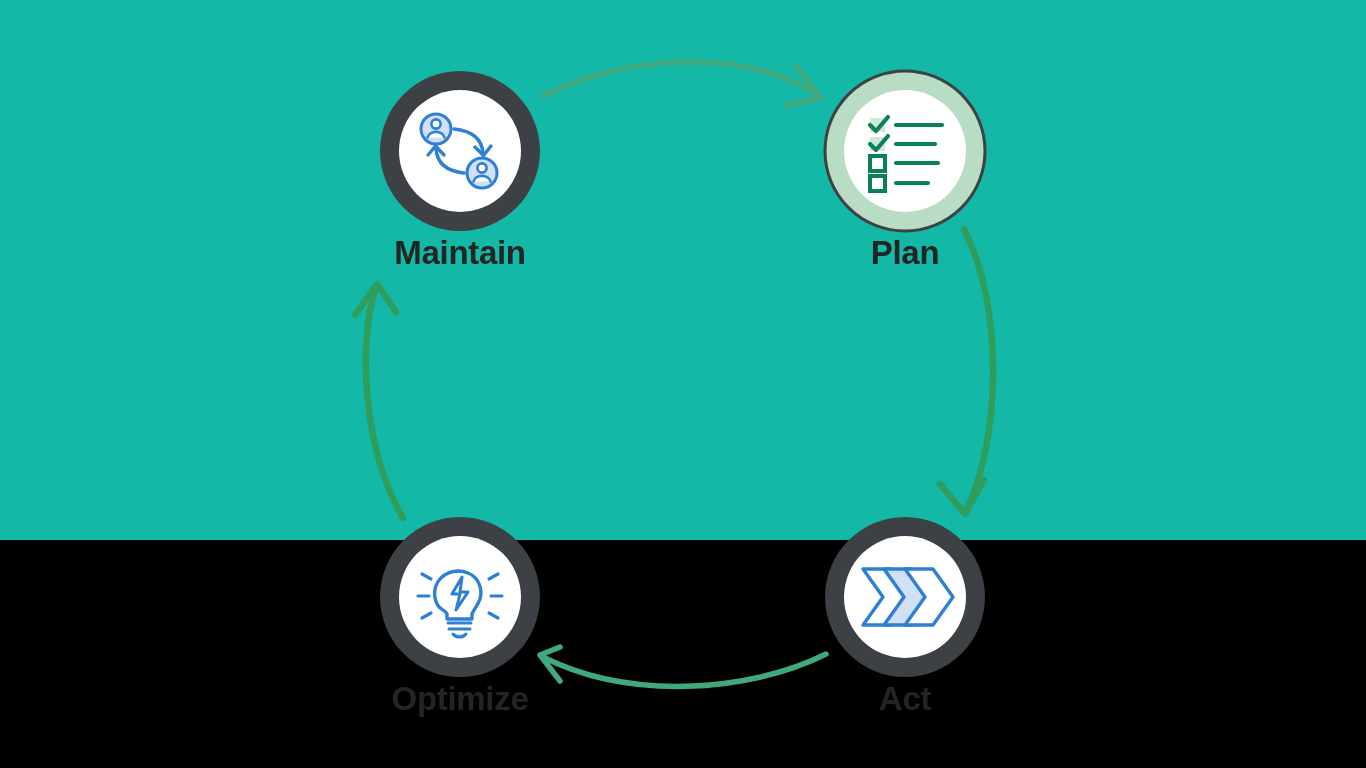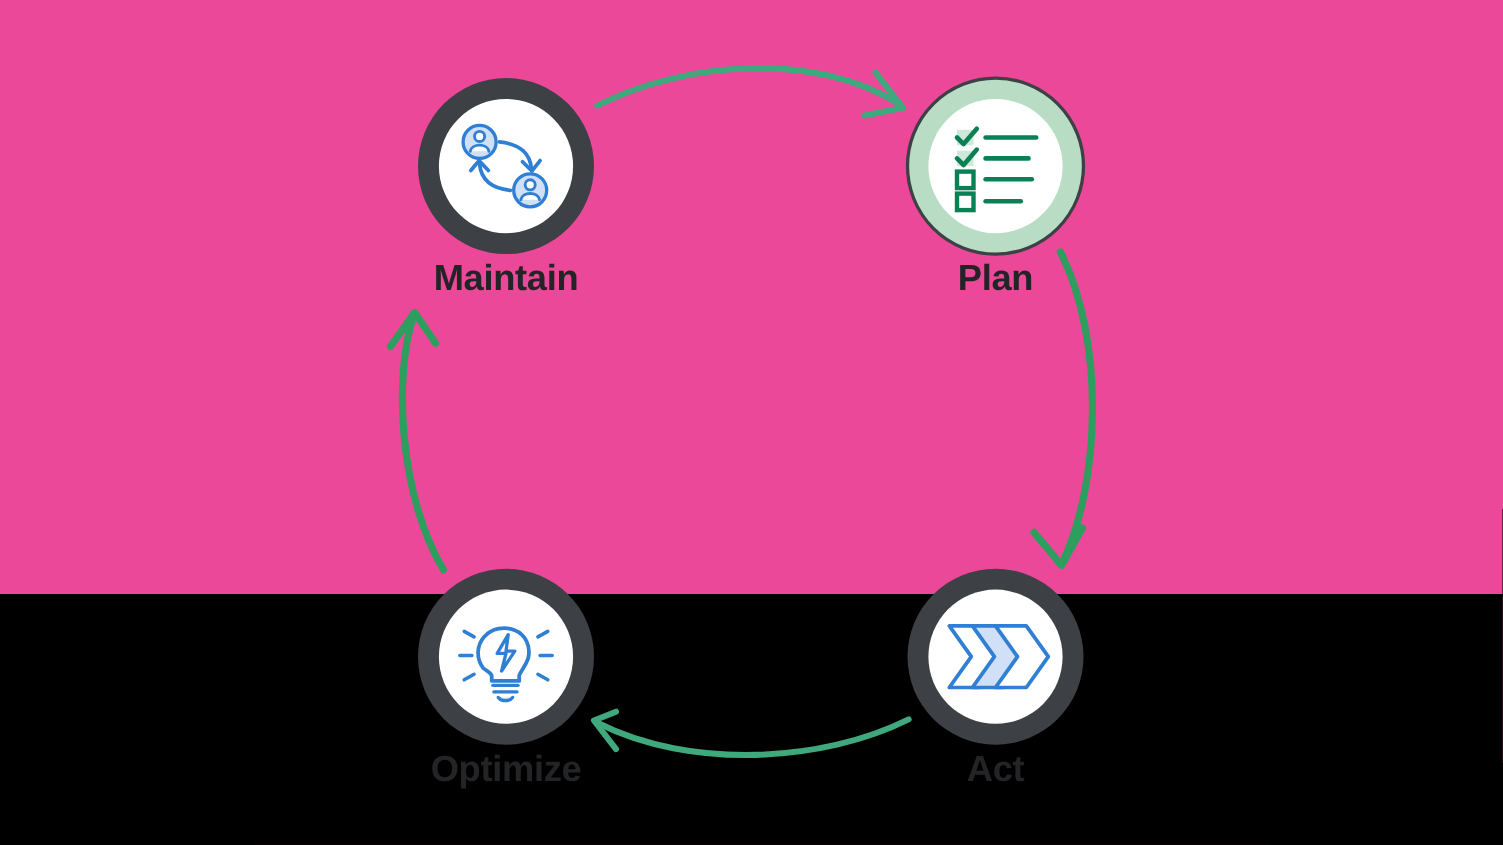--- a/index.html
+++ b/index.html
@@ -11,21 +11,21 @@
   body {
     width: 1366px;
     height: 768px;
     overflow: hidden;
     font-family: "Liberation Sans", "DejaVu Sans", sans-serif;
   }
   .stage {
     position: relative;
     width: 1366px;
     height: 540px;
-    background: #ec4899;
+    background: #14b8a6;
   }
   .cycle-svg {
     position: absolute;
     top: 0;
     left: 0;
     width: 1366px;
     height: 768px;
     display: block;
   }
   .node-label {

